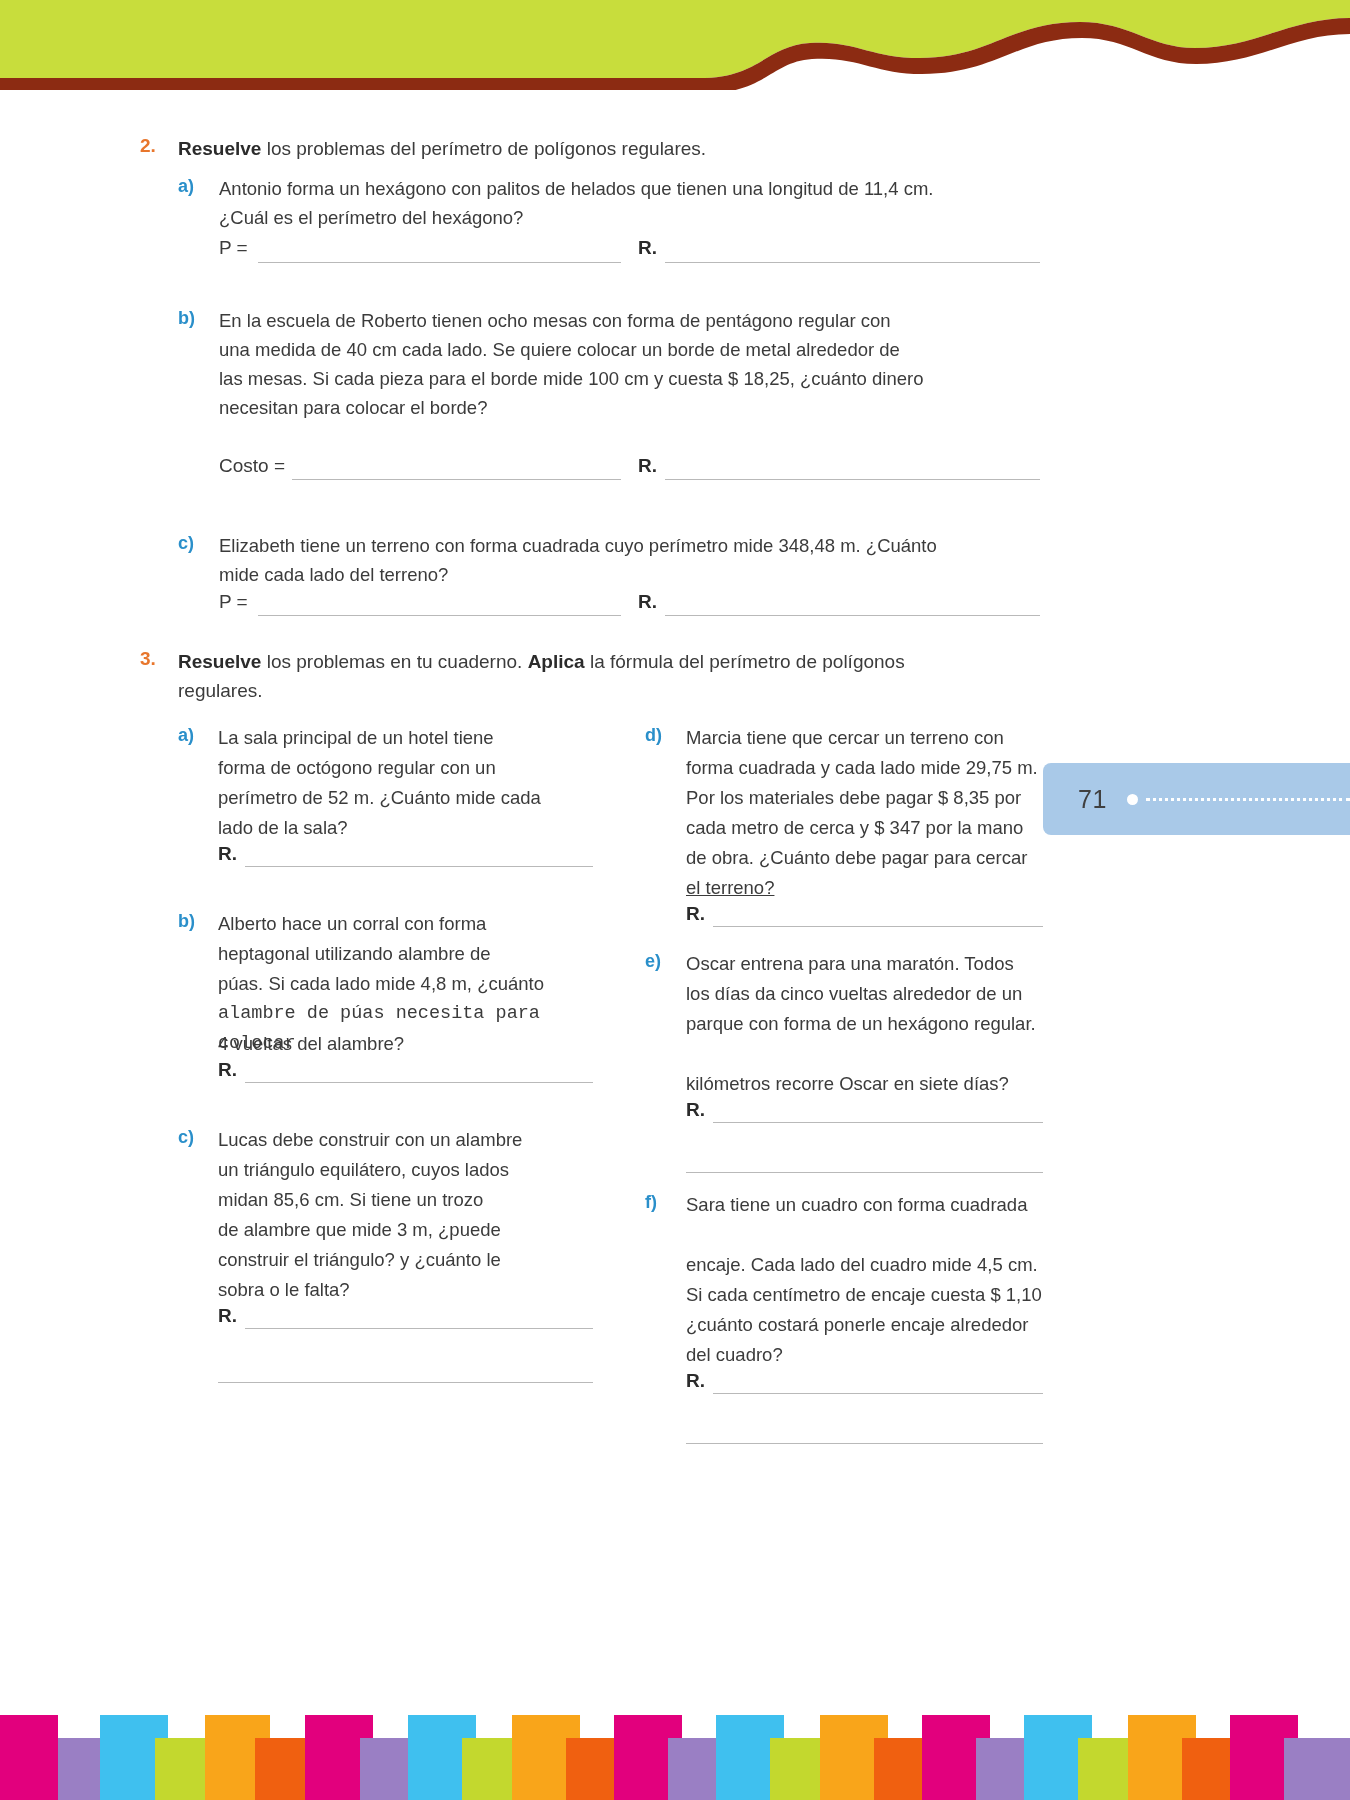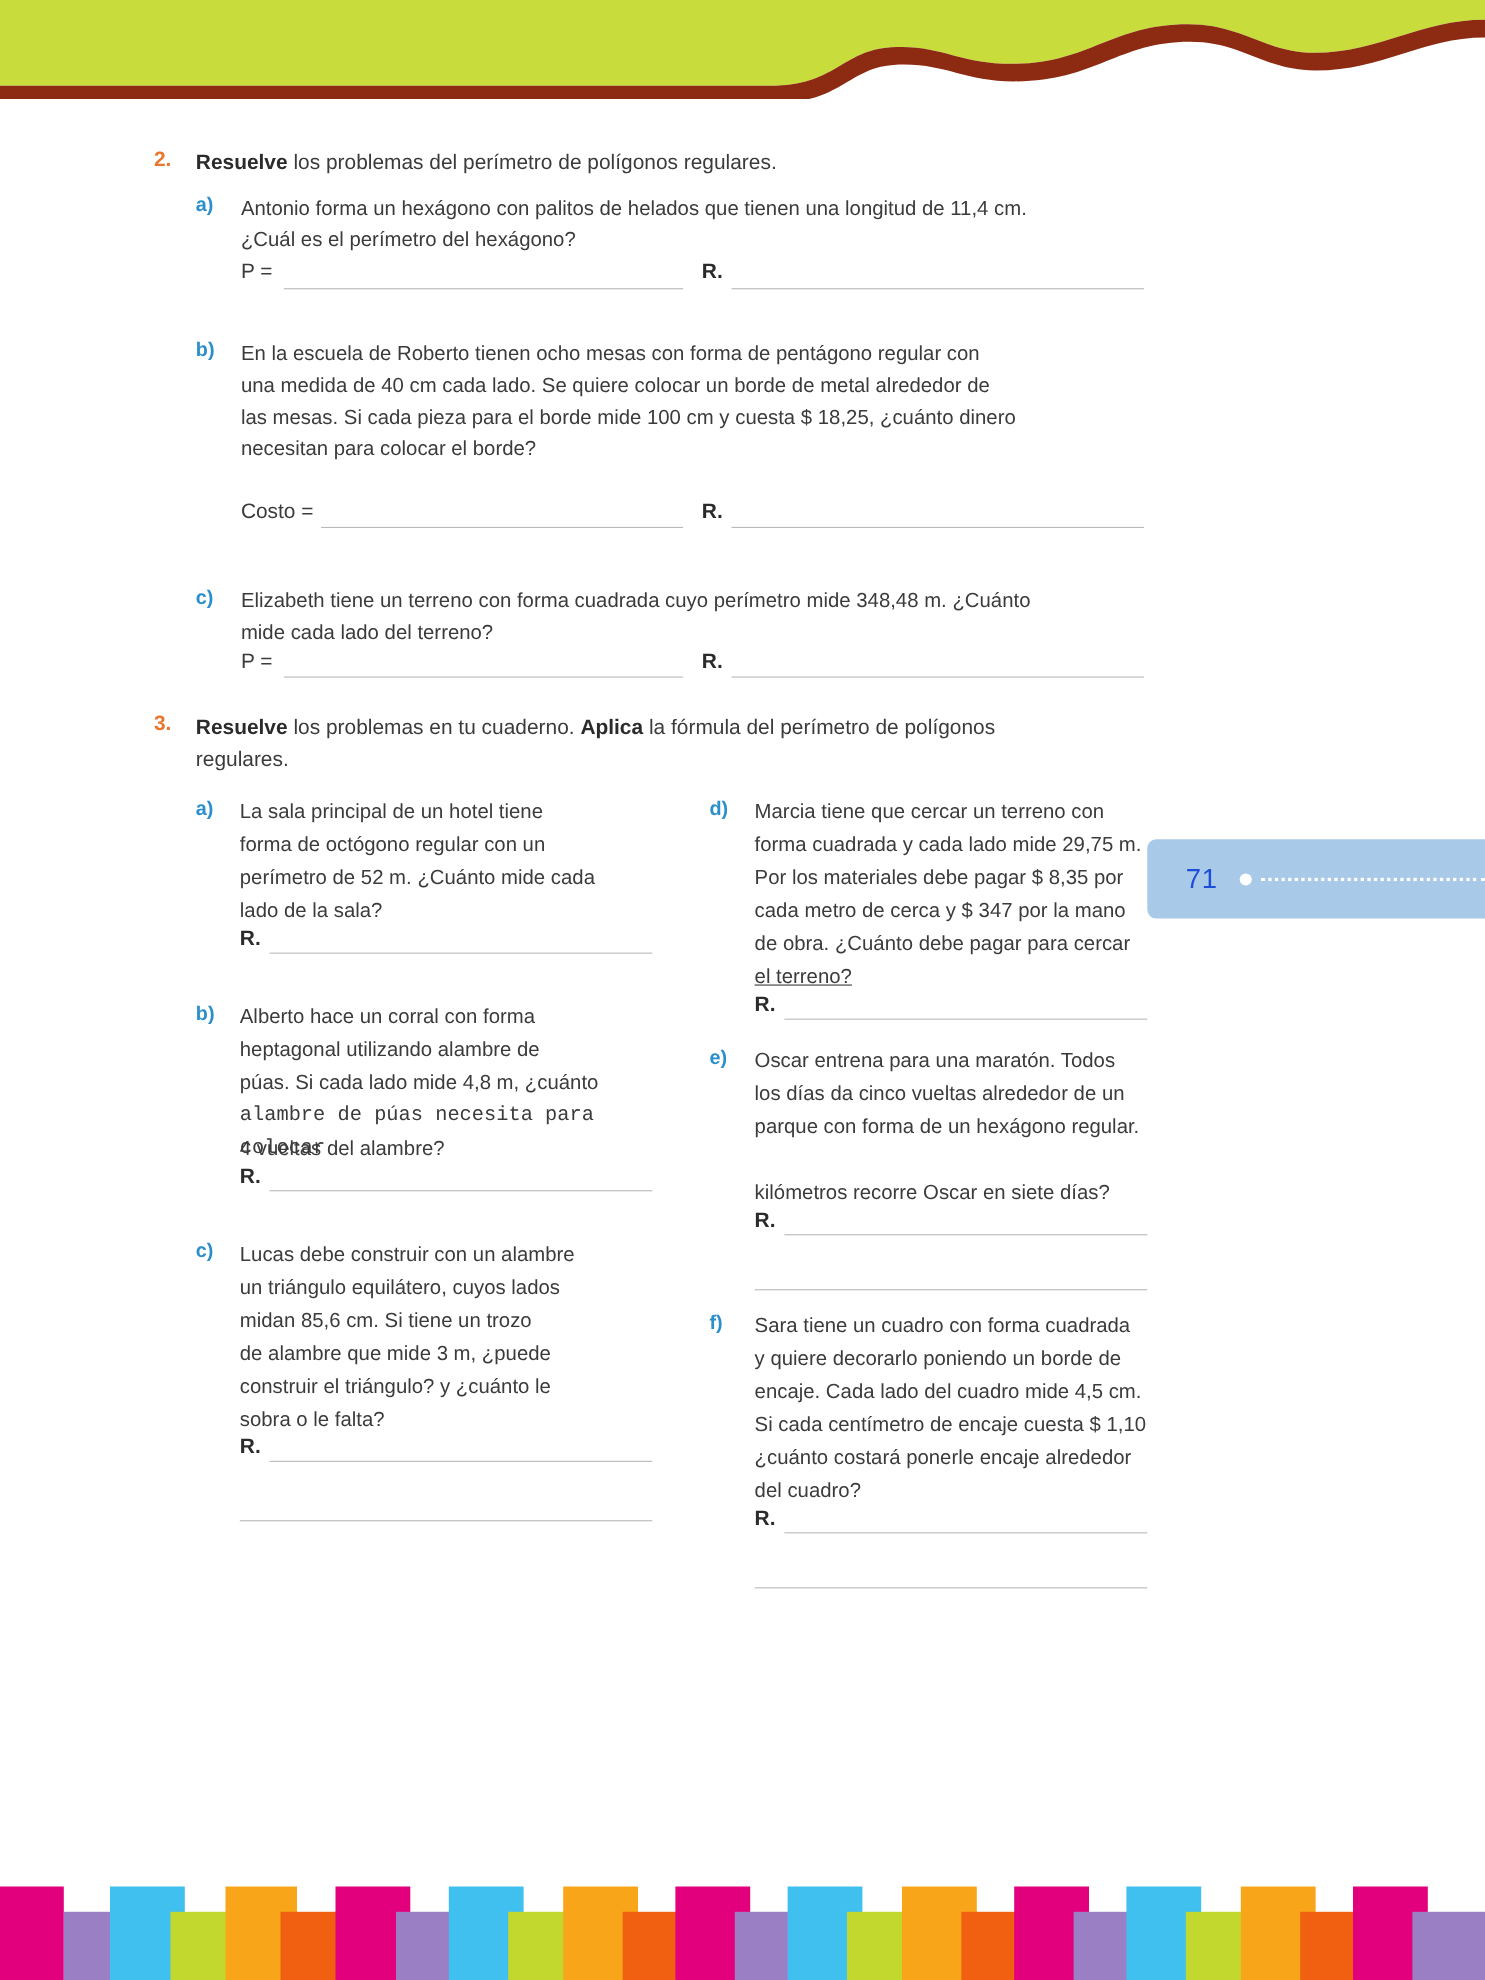--- a/index.html
+++ b/index.html
@@ -14,21 +14,21 @@
   .header-wrap{position:absolute;left:0;top:0;width:1350px;height:90px;overflow:hidden;}
   .header-wrap svg{display:block;}
 
   
   .page-badge{
     position:absolute;left:1043px;top:763px;width:307px;height:72px;
     background:#a9c9e8;border-radius:8px 0 0 8px;
     display:flex;align-items:center;
   }
   .page-badge .num{
-    font-size:25px;color:#1d4ed8;font-weight:400;
+    font-size:25px;color:#404040;font-weight:400;
     margin-left:35px;letter-spacing:0.5px;
   }
   .page-badge .dot{
     width:11px;height:11px;border-radius:50%;background:#ffffff;margin-left:20px;flex:none;
   }
   .page-badge .dotted{
     flex:1;height:0;border-top:3px dotted #ffffff;margin-left:8px;margin-right:0px;
   }
 
   
@@ -159,21 +159,20 @@
   <span class="prompt-col" style="left:686px;top:949px;width:400px;">Oscar entrena para una maratón. Todos</span>
   <span class="prompt-col" style="left:686px;top:979px;width:400px;">los días da cinco vueltas alrededor de un</span>
   <span class="prompt-col" style="left:686px;top:1009px;width:400px;">parque con forma de un hexágono regular.</span>
   <span class="prompt-col" style="left:686px;top:1069px;width:400px;">kilómetros recorre Oscar en siete días?</span>
   <span class="label-R" style="left:686px;top:1099px;">R.</span>
   <div class="rule" style="left:713px;top:1122px;width:330px;"></div>
   <div class="rule" style="left:686px;top:1172px;width:357px;"></div>
 
   <span class="letter-marker" style="left:645px;top:1192px;">f)</span>
   <span class="prompt-col" style="left:686px;top:1190px;width:400px;">Sara tiene un cuadro con forma cuadrada</span>
-  <span class="prompt-col" style="left:686px;top:1220px;width:400px;">y quiere decorarlo poniendo un borde de</span>
   <span class="prompt-col" style="left:686px;top:1250px;width:400px;">encaje. Cada lado del cuadro mide 4,5 cm.</span>
   <span class="prompt-col" style="left:686px;top:1280px;width:400px;">Si cada centímetro de encaje cuesta $ 1,10</span>
   <span class="prompt-col" style="left:686px;top:1310px;width:400px;">¿cuánto costará ponerle encaje alrededor</span>
   <span class="prompt-col" style="left:686px;top:1340px;width:400px;">del cuadro?</span>
   <span class="label-R" style="left:686px;top:1370px;">R.</span>
   <div class="rule" style="left:713px;top:1393px;width:330px;"></div>
   <div class="rule" style="left:686px;top:1443px;width:357px;"></div>
 
 </div>
 

